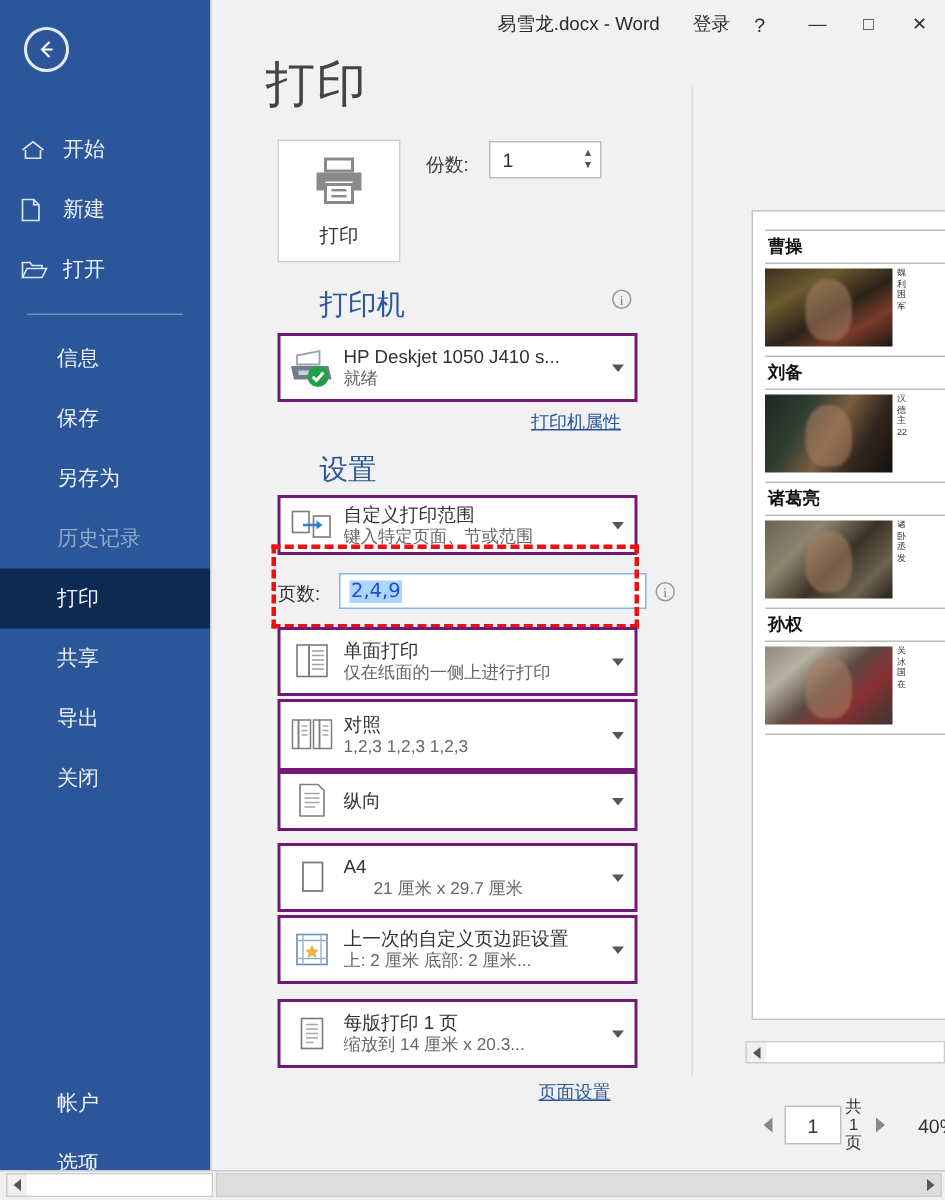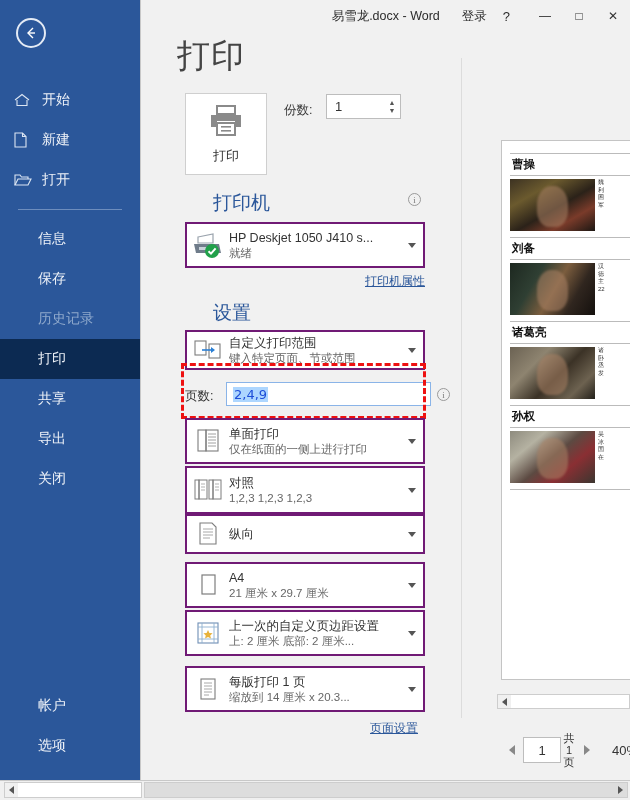--- a/index.html
+++ b/index.html
@@ -27,21 +27,21 @@
     height:40px;display:flex;align-items:center;
     font-size:14px;color:#eef2f8;padding-left:16px;box-sizing:border-box;
     white-space:nowrap;
   }
   .nav-item.top{padding-left:14px;}
   .nav-item .ico{width:22px;height:18px;display:inline-flex;align-items:center;justify-content:flex-start;margin-right:6px;}
   .nav-item.plain{padding-left:38px;}
   .nav-item.disabled{color:#8fa9cc;}
   .nav-item.selected{background:#0c2a52;}
   .nav-sep{height:1px;background:#6d8dbd;margin:9px 18px 9px 18px;}
-  .nav-bottom{position:absolute;left:0;top:686px;width:164px;}
+  .nav-bottom{position:absolute;left:0;top:716px;width:164px;}
 
   
   .main{
     position:absolute;left:140px;top:0;width:490px;height:780px;
     background:#f1f1f1;border-left:1px solid #c8c8c8;box-sizing:border-box;
   }
   .titlebar{
     position:absolute;left:0;top:0;width:489px;height:32px;
     display:flex;align-items:center;justify-content:flex-end;
     font-size:12.5px;color:#2b2b2b;
@@ -94,21 +94,21 @@
   .dd .txt{flex:1;min-width:0;}
   .dd .t1{font-size:12.5px;color:#333;line-height:16px;white-space:nowrap;overflow:hidden;}
   .dd .t2{font-size:11.5px;color:#666;line-height:15px;white-space:nowrap;overflow:hidden;}
   .dd .arrow{width:22px;display:flex;align-items:center;justify-content:center;flex:0 0 22px;}
   .arrow i{
     display:block;width:0;height:0;border-left:4px solid transparent;
     border-right:4px solid transparent;border-top:5px solid #555;
   }
 
   .link{
-    position:absolute;font-size:12px;color:#2b579a;text-decoration:underline;cursor:pointer;margin-left:11px;
+    position:absolute;font-size:12px;color:#2b579a;text-decoration:underline;cursor:pointer;
   }
 
   
   .pages-label{position:absolute;left:44px;top:388px;font-size:12.5px;color:#333;}
   .pages-input{
     position:absolute;left:85px;top:382px;width:205px;height:24px;
     background:#ffffff;border:1px solid #8ab4e8;box-sizing:border-box;
     display:flex;align-items:center;padding-left:6px;
   }
   .pages-input .sel{
@@ -216,20 +216,23 @@
         <span>打开</span>
       </div>
 
       <div class="nav-sep"></div>
 
       <div class="nav-item plain">
         <span>信息</span>
       </div>
       <div class="nav-item plain">
         <span>保存</span>
+      </div>
+      <div class="nav-item plain">
+        <span>另存为</span>
       </div>
       <div class="nav-item plain disabled">
         <span>历史记录</span>
       </div>
       <div class="nav-item plain selected">
         <span>打印</span>
       </div>
       <div class="nav-item plain">
         <span>共享</span>
       </div>
@@ -389,21 +392,21 @@
     </div>
 
     <div class="dd" style="top:562px;height:46px;">
       <span class="ic">
         <svg width="22" height="26" viewBox="0 0 22 26">
           <rect x="5" y="3" width="13" height="19" fill="none" stroke="#7d7d7d" stroke-width="1.2"></rect>
         </svg>
       </span>
       <span class="txt">
         <span class="t1" style="display:block;">A4</span>
-        <span class="t2" style="display:block;">21 厘米 x 29.7 厘米</span>
+        <span class="t2" style="display:block;margin-left:20px;">21 厘米 x 29.7 厘米</span>
       </span>
       <span class="arrow">
           <i></i>
         </span>
     </div>
 
     <div class="dd" style="top:610px;height:46px;">
       <span class="ic">
         <svg width="26" height="26" viewBox="0 0 26 26">
           <rect x="3" y="3" width="20" height="20" fill="none" stroke="#6f8fb5" stroke-width="1.1"></rect>

